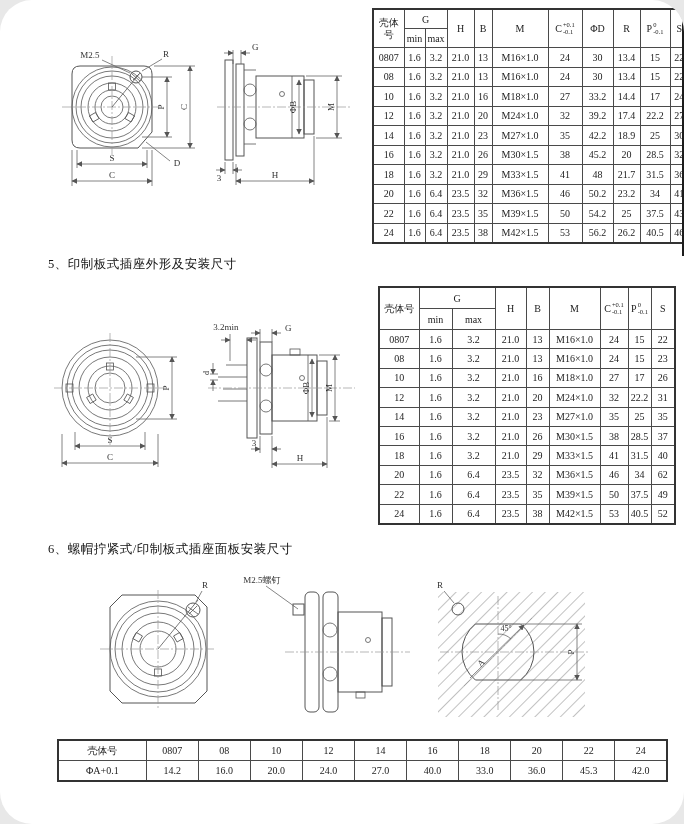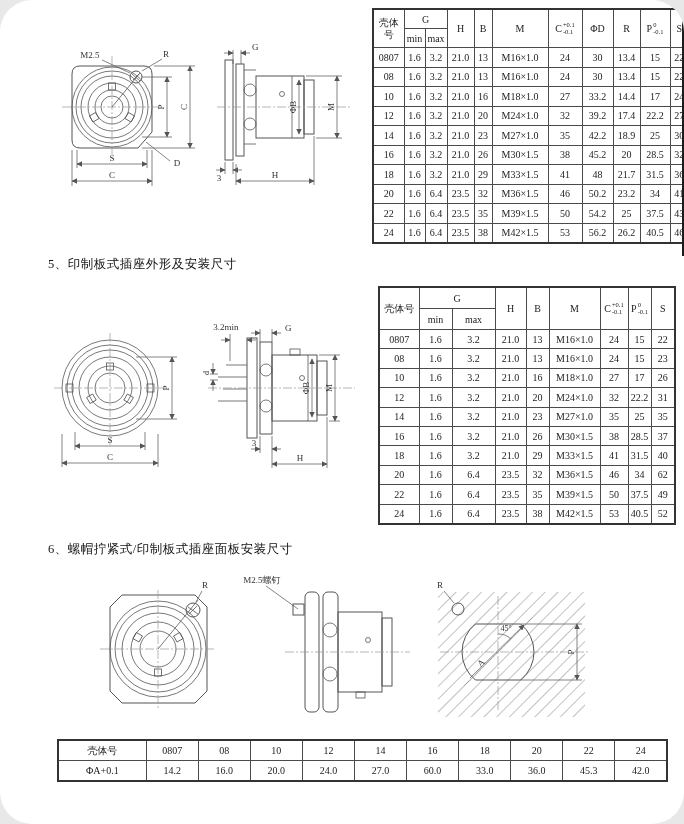--- a/index.html
+++ b/index.html
@@ -683,21 +683,21 @@
           <td>22</td>
           <td>24</td>
         </tr>
         <tr>
           <td>ΦA+0.1</td>
           <td>14.2</td>
           <td>16.0</td>
           <td>20.0</td>
           <td>24.0</td>
           <td>27.0</td>
-          <td>60.0</td>
+          <td>40.0</td>
           <td>33.0</td>
           <td>36.0</td>
           <td>45.3</td>
           <td>42.0</td>
         </tr>
       </tbody>
   </table>
 
   <div class="edge-line"></div>
 </div>

